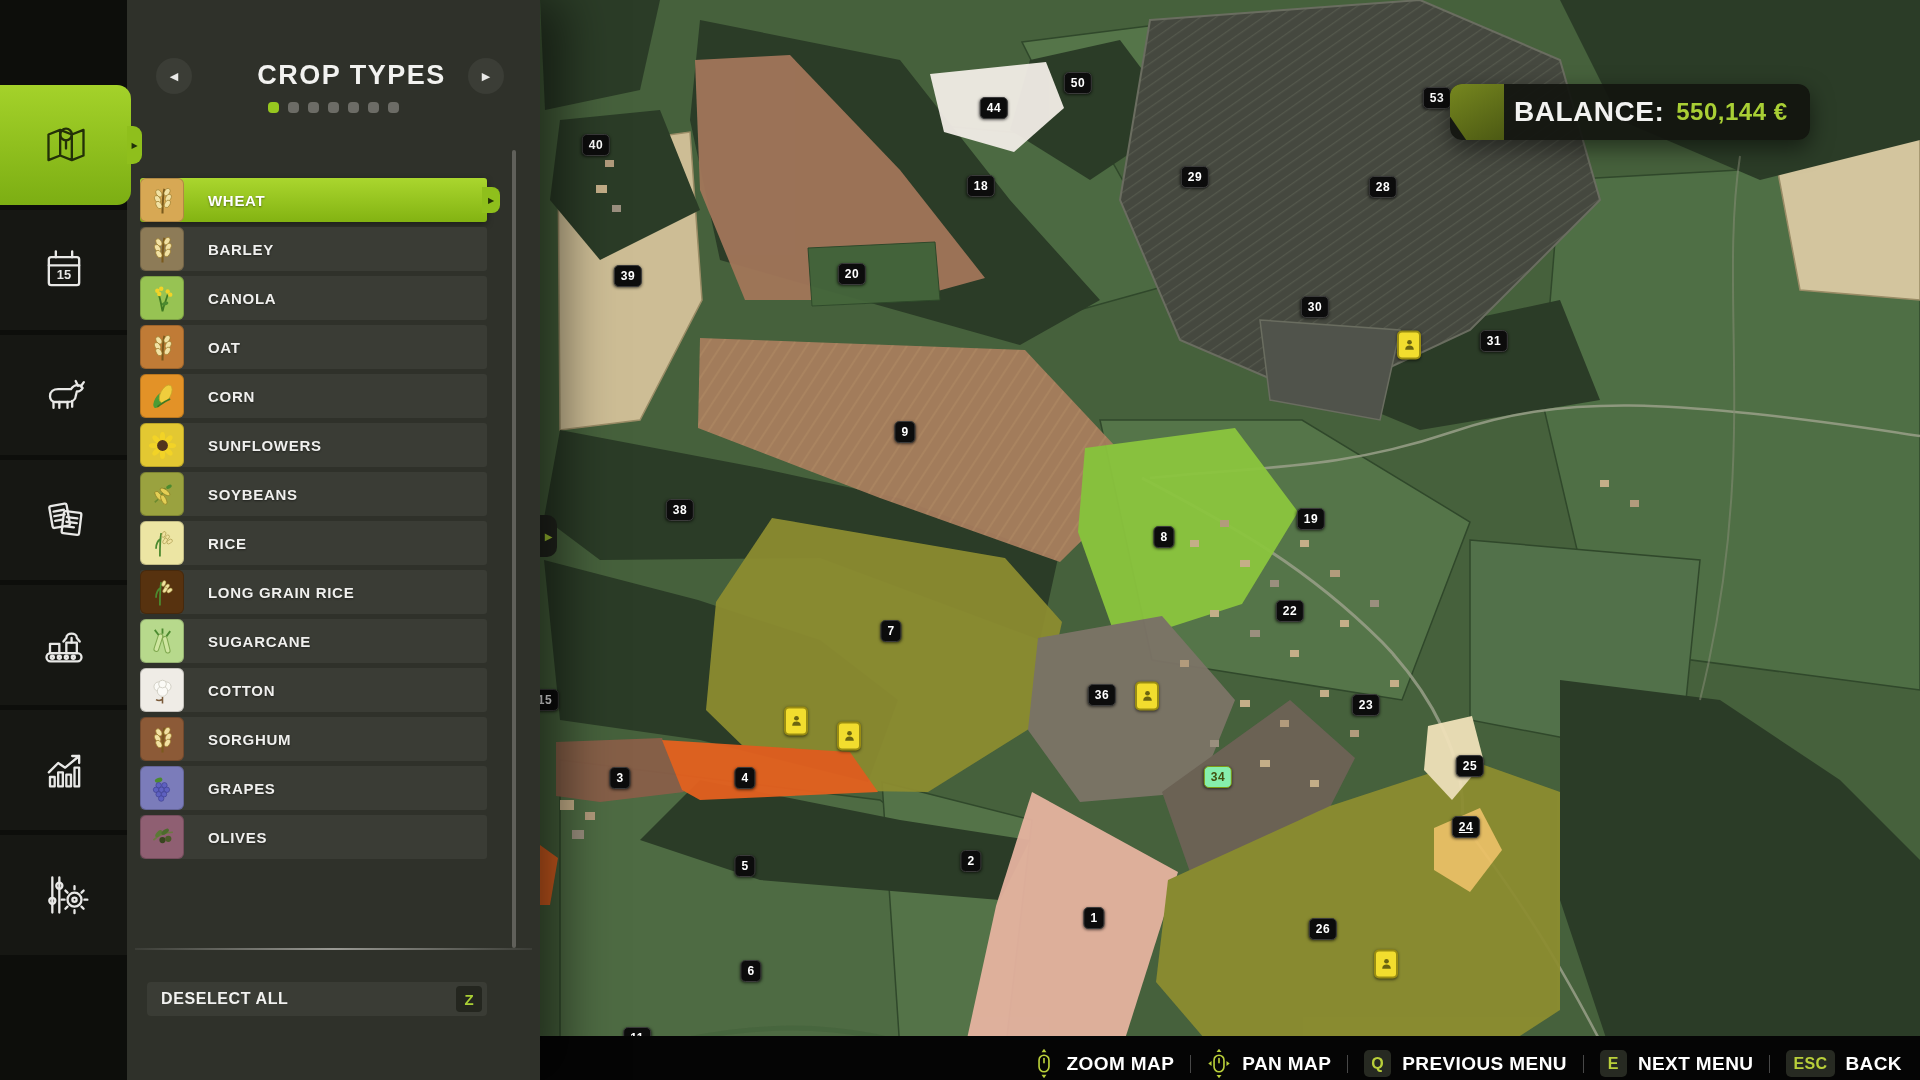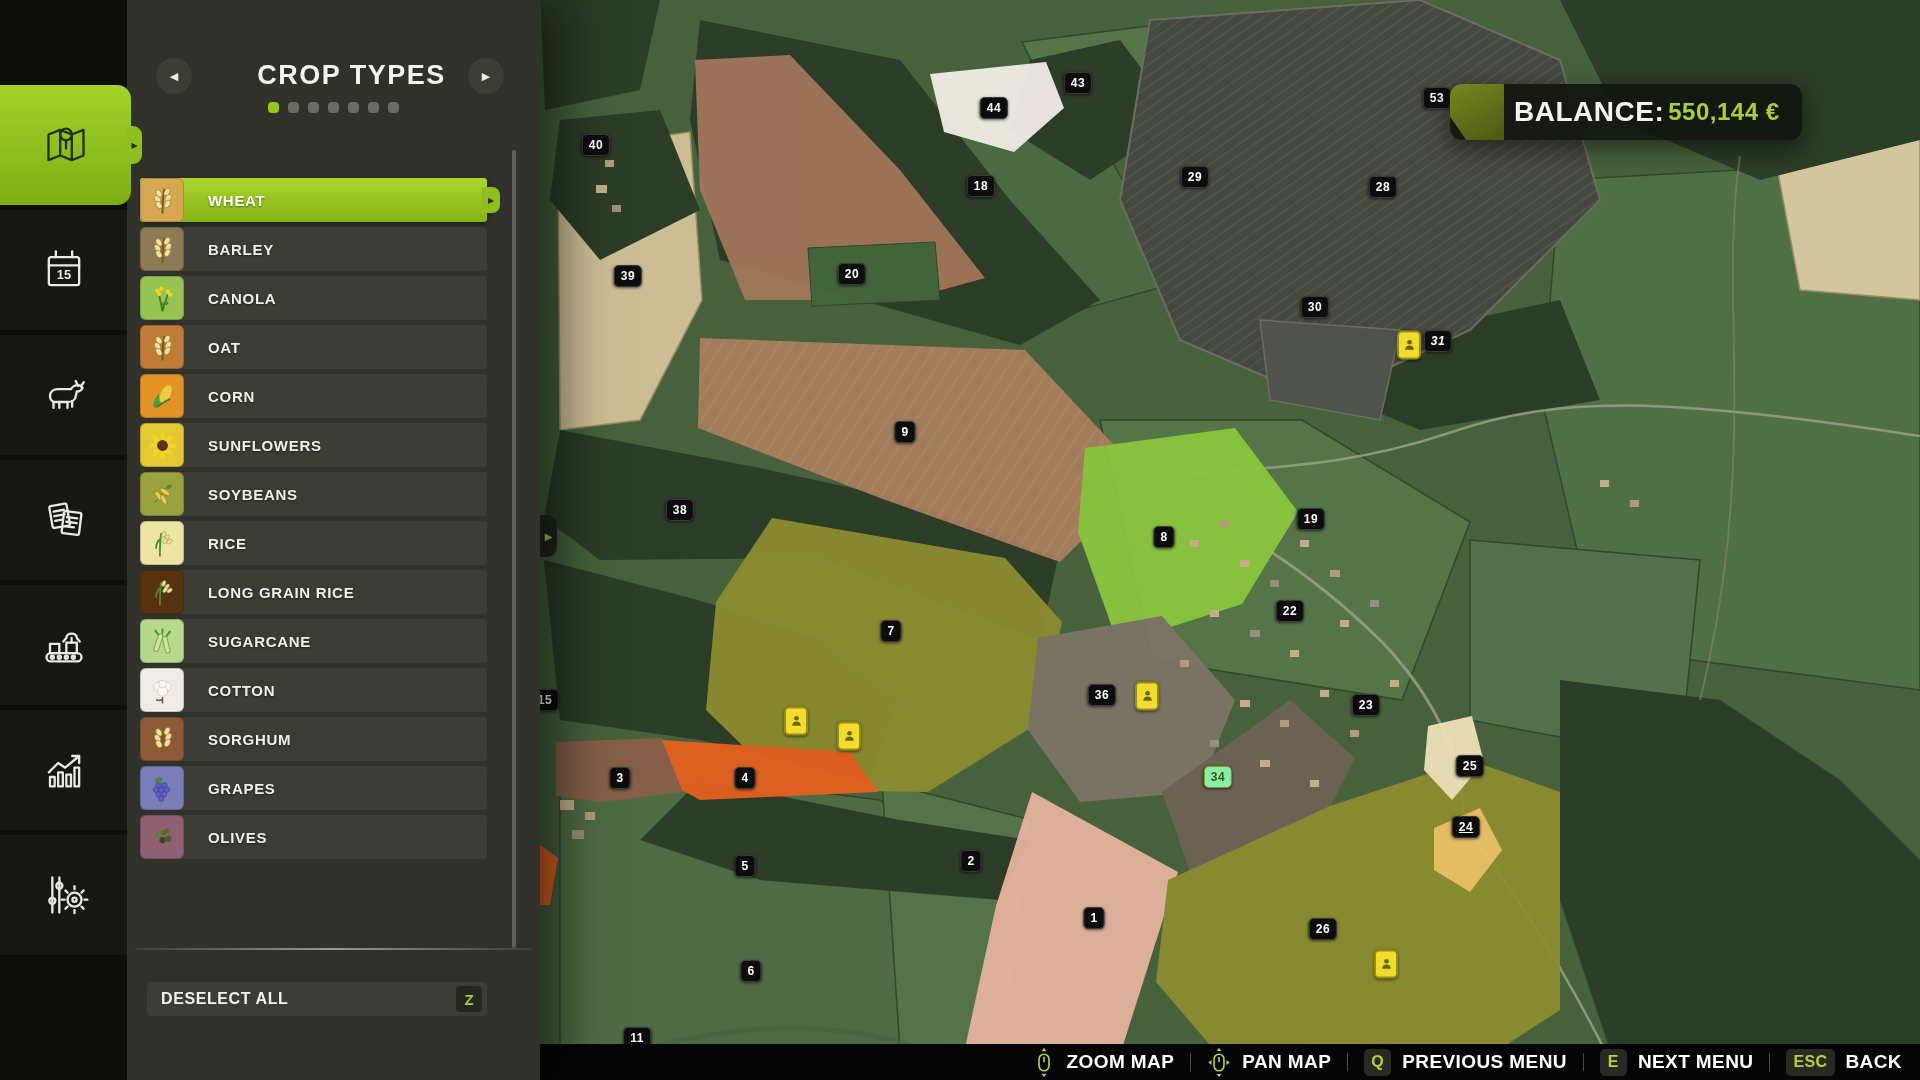--- a/index.html
+++ b/index.html
@@ -15,36 +15,36 @@
          border:1px solid #3a3a3a;letter-spacing:.5px;box-shadow:0 1px 3px rgba(0,0,0,.6);}
   .badge.lime{background:#86efac;color:#42500e;border-color:#7d9c15;}
   .map-marker{position:absolute;transform:translate(-50%,-50%);width:20px;height:25px;
          background:#f2dd2e;border:2px solid #9a8d12;border-radius:5px;
          display:flex;align-items:center;justify-content:center;box-shadow:0 1px 3px rgba(0,0,0,.5);}
   .panel-edge-arrow{position:absolute;left:540px;top:515px;width:17px;height:42px;background:#22251e;
          border-radius:0 10px 10px 0;color:#a9cf35;font-size:10px;display:flex;align-items:center;
          justify-content:center;z-index:2;}
 
   
-  #bottom-bar{position:absolute;left:0;right:0;bottom:0;height:36px;background:#050505;z-index:3;
-         display:flex;align-items:center;justify-content:flex-end;padding-right:18px;}
+  #bottom-bar{position:absolute;left:0;right:0;bottom:0;height:44px;background:#050505;z-index:3;
+         display:flex;align-items:flex-end;justify-content:flex-end;padding-right:18px;}
   .ctrl{display:flex;align-items:center;gap:11px;color:#fff;font-size:19px;font-weight:bold;letter-spacing:.4px;}
   .sep{width:1px;height:18px;background:#484848;margin:0 16px;}
   .keycap{min-width:27px;height:27px;padding:0 7px;background:#272a22;border-radius:5px;color:#b9cf3a;
          font-size:16px;font-weight:bold;display:flex;align-items:center;justify-content:center;box-sizing:border-box;}
   .mouse-ic{width:24px;height:33px;color:#b9cf3a;}
 
   
   #balance{position:absolute;left:1450px;top:84px;height:56px;z-index:4;background:rgba(18,20,15,.93);
          border-radius:12px;display:flex;align-items:center;padding:0 22px 0 64px;
          box-shadow:0 8px 22px rgba(0,0,0,.5);}
   #balance::before{content:"";position:absolute;left:0;top:0;bottom:0;width:54px;
          background:linear-gradient(150deg,#76871f,#4c5913);border-radius:12px 0 0 12px;
          clip-path:polygon(0 0,100% 0,100% 100%,30% 100%,0 58%);}
-  .balance-label{color:#f2f2f0;font-size:28px;font-weight:bold;letter-spacing:.5px;margin-right:4px;position:relative;}
+  .balance-label{color:#f2f2f0;font-size:28px;font-weight:bold;letter-spacing:.5px;margin-right:12px;position:relative;}
   .balance-value{color:#a9cf35;font-size:24px;font-weight:bold;letter-spacing:.5px;position:relative;}
 
   
   #panel{position:absolute;left:127px;top:0;width:413px;height:1080px;background:#2f312a;z-index:5;
          box-shadow:24px 0 46px rgba(0,0,0,.5);}
   .hdr-btn{position:absolute;width:36px;height:36px;border-radius:50%;background:#3b3d36;color:#e9e9e7;
          font-size:11px;display:flex;align-items:center;justify-content:center;cursor:default;}
   #hdr-prev{left:29px;top:58px;} #hdr-next{left:341px;top:58px;}
   .panel-title{position:absolute;left:0;right:0;top:60px;text-align:center;color:#f2f2f0;font-size:27px;
          font-weight:bold;letter-spacing:1.5px;margin-left:36px;}
@@ -369,29 +369,29 @@
         <rect x="572" y="830" width="12" height="9" fill="#9a8f7e"></rect>
         <rect x="1600" y="480" width="9" height="7"></rect>
           <rect x="1630" y="500" width="9" height="7" fill="#b29b7c"></rect>
       </g>
     </svg>
   </div>
 
   <div id="badge-layer">
       <div class="badge" style="left: 56px; top: 145px;">40</div>
       <div class="badge" style="left: 454px; top: 108px;">44</div>
-      <div class="badge" style="left: 538px; top: 83px;">43</div>
+      <div class="badge" style="left: 538px; top: 83px;">50</div>
       <div class="badge" style="left: 441px; top: 186px;">18</div>
       <div class="badge" style="left: 655px; top: 177px;">29</div>
       <div class="badge" style="left: 843px; top: 187px;">28</div>
       <div class="badge" style="left: 897px; top: 98px;">53</div>
       <div class="badge" style="left: 312px; top: 274px;">20</div>
       <div class="badge" style="left: 88px; top: 276px;">39</div>
       <div class="badge" style="left: 775px; top: 307px;">30</div>
-      <div class="badge" style="left: 898px; top: 341px; font-style: italic;">31</div>
+      <div class="badge" style="left: 954px; top: 341px;">31</div>
       <div class="badge" style="left: 365px; top: 432px;">9</div>
       <div class="badge" style="left: 140px; top: 510px;">38</div>
       <div class="badge" style="left: 624px; top: 537px;">8</div>
       <div class="badge" style="left: 771px; top: 519px;">19</div>
       <div class="badge" style="left: 750px; top: 611px;">22</div>
       <div class="badge" style="left: 351px; top: 631px;">7</div>
       <div class="badge" style="left: 562px; top: 695px;">36</div>
       <div class="badge" style="left: 826px; top: 705px;">23</div>
       <div class="badge" style="left: 5px; top: 700px;">15</div>
       <div class="badge lime" style="left: 678px; top: 777px;">34</div>

